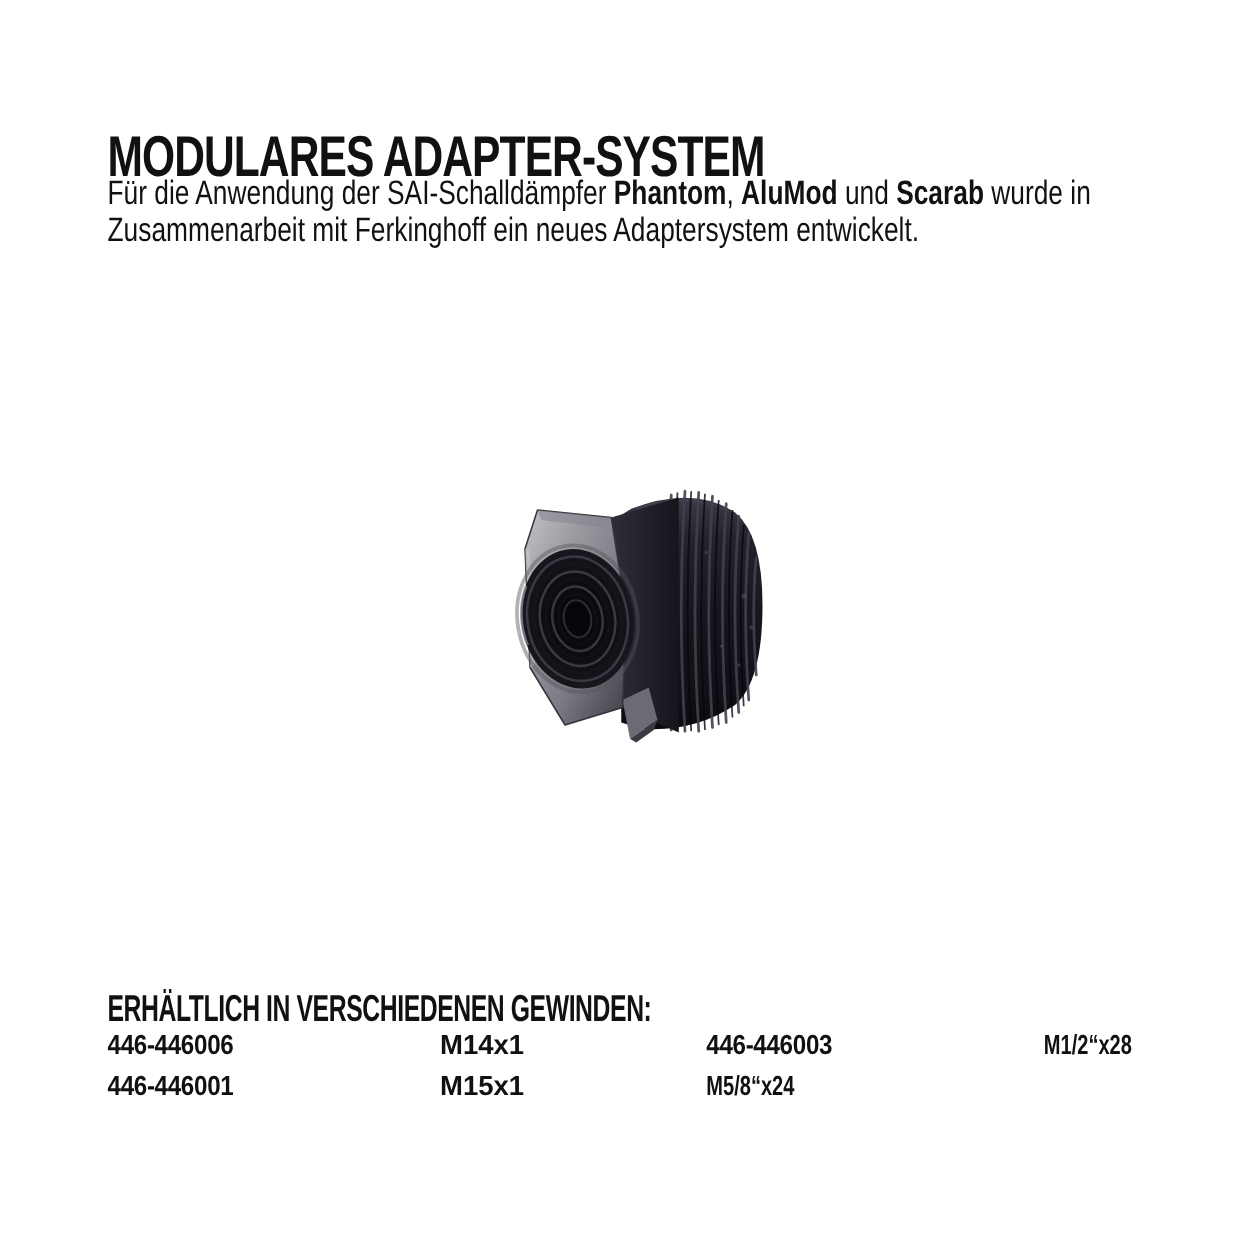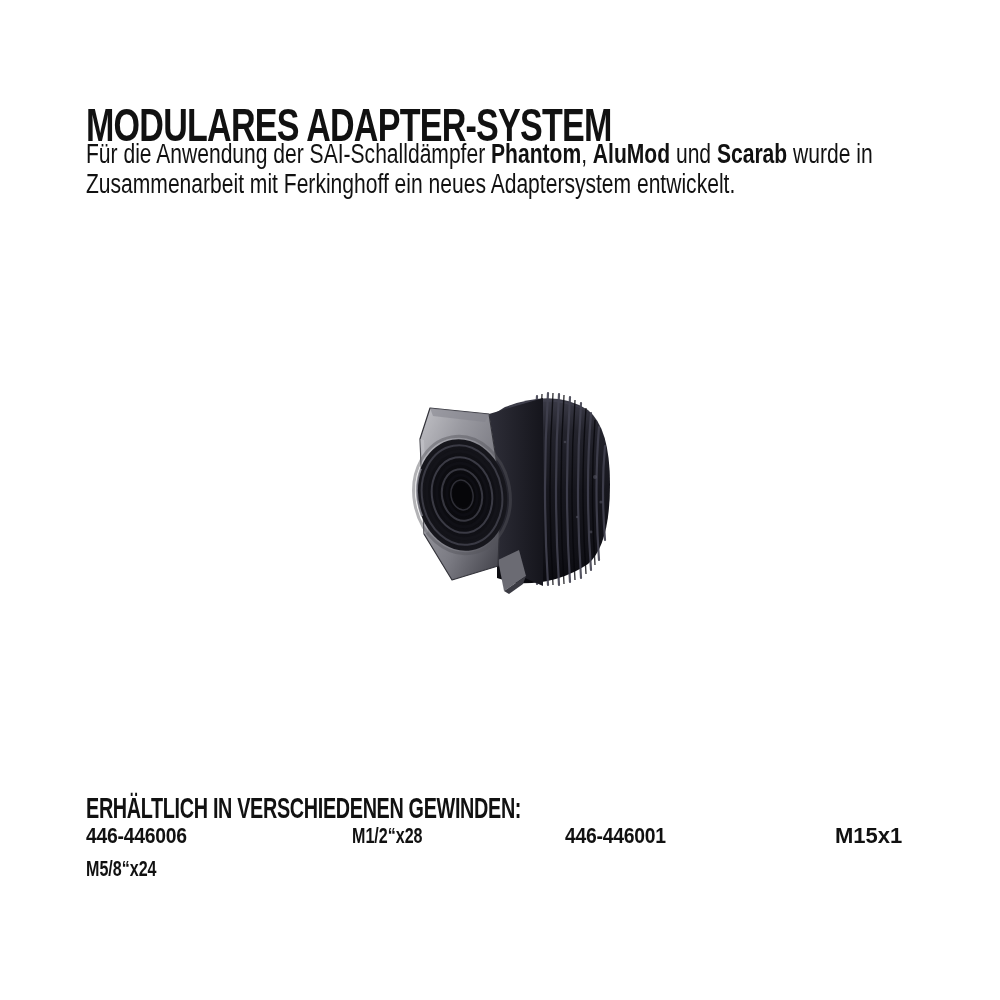--- a/index.html
+++ b/index.html
@@ -145,20 +145,22 @@
       <ellipse rx="11" ry="15" fill="none" stroke="#2e2e36" stroke-width="1.5"></ellipse>
       <ellipse rx="9" ry="12" fill="#060609"></ellipse>
       <path d="M -43,14 A 44 55 0 0 1 -36,-33" fill="none" stroke="#90909a" stroke-width="2.2" opacity="0.75"></path>
     </g>
   </svg>
 
   <h2 class="section-heading">ERHÄLTLICH IN VERSCHIEDENEN GEWINDEN:</h2>
 
   <div class="threads-table">
       <div class="cell num"><span>446-446006</span></div>
+      <div class="cell"><span>M14x1</span></div>
+      <div class="cell num"><span>446-446003</span></div>
       <div class="cell cond"><span>M1/2“x28</span></div>
       <div class="cell num"><span>446-446001</span></div>
       <div class="cell"><span>M15x1</span></div>
       <div class="cell cond"><span>M5/8“x24</span></div>
       <div class="cell num"><span></span></div>
       <div class="cell cond"><span></span></div>
     </div>
 
 </div>
 

